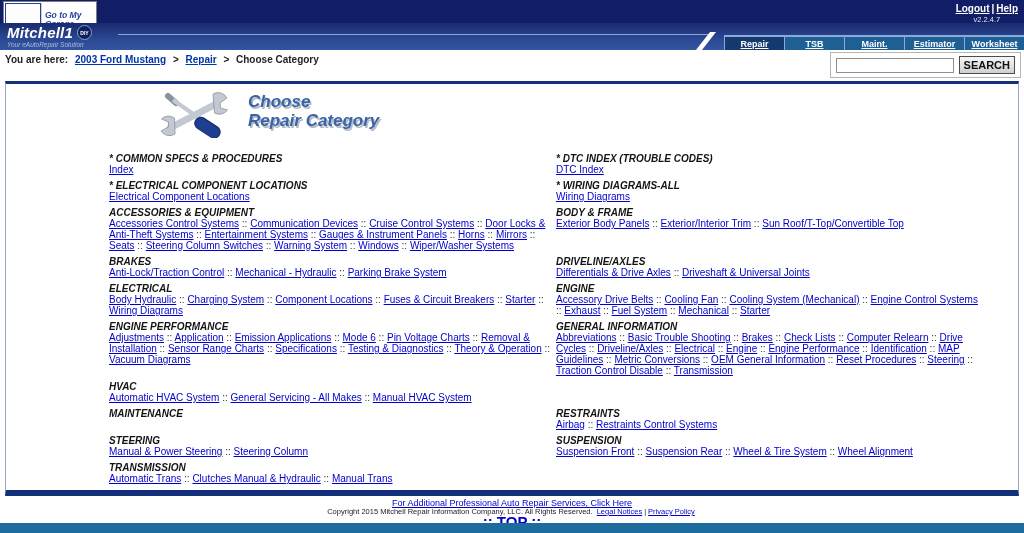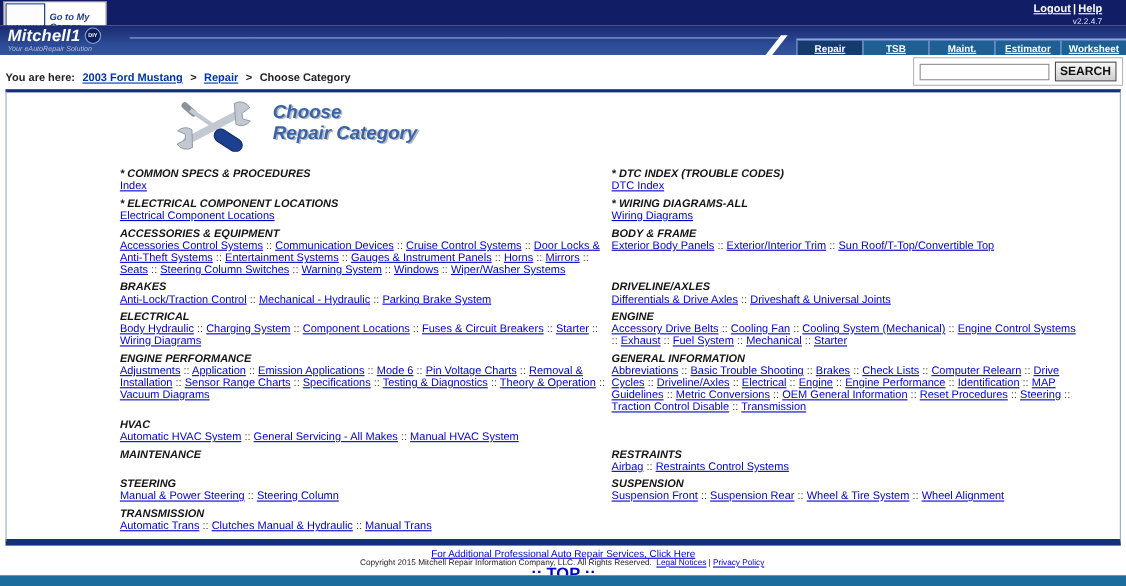--- a/index.html
+++ b/index.html
@@ -11,21 +11,21 @@
   .garage-group { position:absolute; left:3px; top:1px; height:38px; background:#fff;
     border:1px solid #7d7d7d; display:flex; align-items:stretch; padding:1px; }
   .plate { width:36px; border:1px solid #23409a; display:flex; flex-direction:column;
     justify-content:flex-end; align-items:center; background:#fdfdfd; }
   .plate-band { width:100%; height:4px; border-bottom:1px solid #23409a;
     background:repeating-linear-gradient(90deg,#23409a 0 1px,transparent 1px 3px); }
   .plate-label { font-size:7px; font-weight:bold; color:#23409a; line-height:9px; }
   .garage-btn { width:54px; padding:0 3px; display:flex; align-items:center;
     font-size:8.5px; line-height:9px; font-weight:bold; font-style:italic;
     color:#23409a; border-left:1px solid #cfcfcf; cursor:pointer; }
-  .session { position:absolute; right:22px; top:3px; text-align:right; }
+  .session { position:absolute; right:6px; top:3px; text-align:center; }
   .session-links { font-size:10px; font-weight:bold; color:#fff; }
   .session-links a { color:#fff; text-decoration:underline; cursor:pointer; }
   .session-sep { text-decoration:none; margin:0 2px; }
   .version { font-size:7.5px; color:#dfe5f5; margin-top:1px; }
 
   
   .brandbar { position:relative; height:27px;
     background:linear-gradient(180deg,var(--bar-grad-top,#1a2a6f) 0%, #2c4b96 65%, var(--bar-grad-bottom,#33549f) 100%); }
   .logo { position:absolute; left:7px; top:1px; }
   .logo-row { display:flex; align-items:center; }
@@ -40,21 +40,21 @@
     background:#fff; transform:skewX(-38deg); }
   .tabbar { position:absolute; right:0; bottom:0; height:15px; display:flex;
     border-top:2px solid var(--tab-accent,#8ea9d9); }
   .tab { width:60px; background:var(--tab-bg,#1e6094); color:#fff; font-size:9px;
     font-weight:bold; text-decoration:underline; display:flex; align-items:center;
     justify-content:center; border-left:1px solid #8ea9d9; cursor:pointer; }
   .tab.active { background:var(--tab-active-bg,#153a6f); }
 
   
   .crumbbar { position:relative; height:31px; background:#fff; }
-  .breadcrumb { position:absolute; left:5px; top:16px; font-size:10px; font-weight:bold; color:#222; }
+  .breadcrumb { position:absolute; left:5px; top:4px; font-size:10px; font-weight:bold; color:#222; }
   .breadcrumb a { color:var(--crumb-link,#0033aa); text-decoration:underline; margin:0 4px; cursor:pointer; }
   .crumb-current { margin-left:4px; }
   .searchbox { position:absolute; right:3px; top:2px; background:#fff;
     border:1px solid #b5b5b5; padding:3px 5px; display:flex; align-items:center; gap:5px; }
   .search-input { width:118px; height:15px; border:1px solid #8f8f8f; font-size:10px; padding:0 2px; }
   .search-btn { font-size:11px; font-weight:bold; color:#111; padding:2px 4px;
     background:linear-gradient(#f7f7f7,#cfcfcf); border:1px solid #4c4c4c; cursor:pointer; }
 
   
   .panel { margin:0 5px; height:415px; background:#fff;

